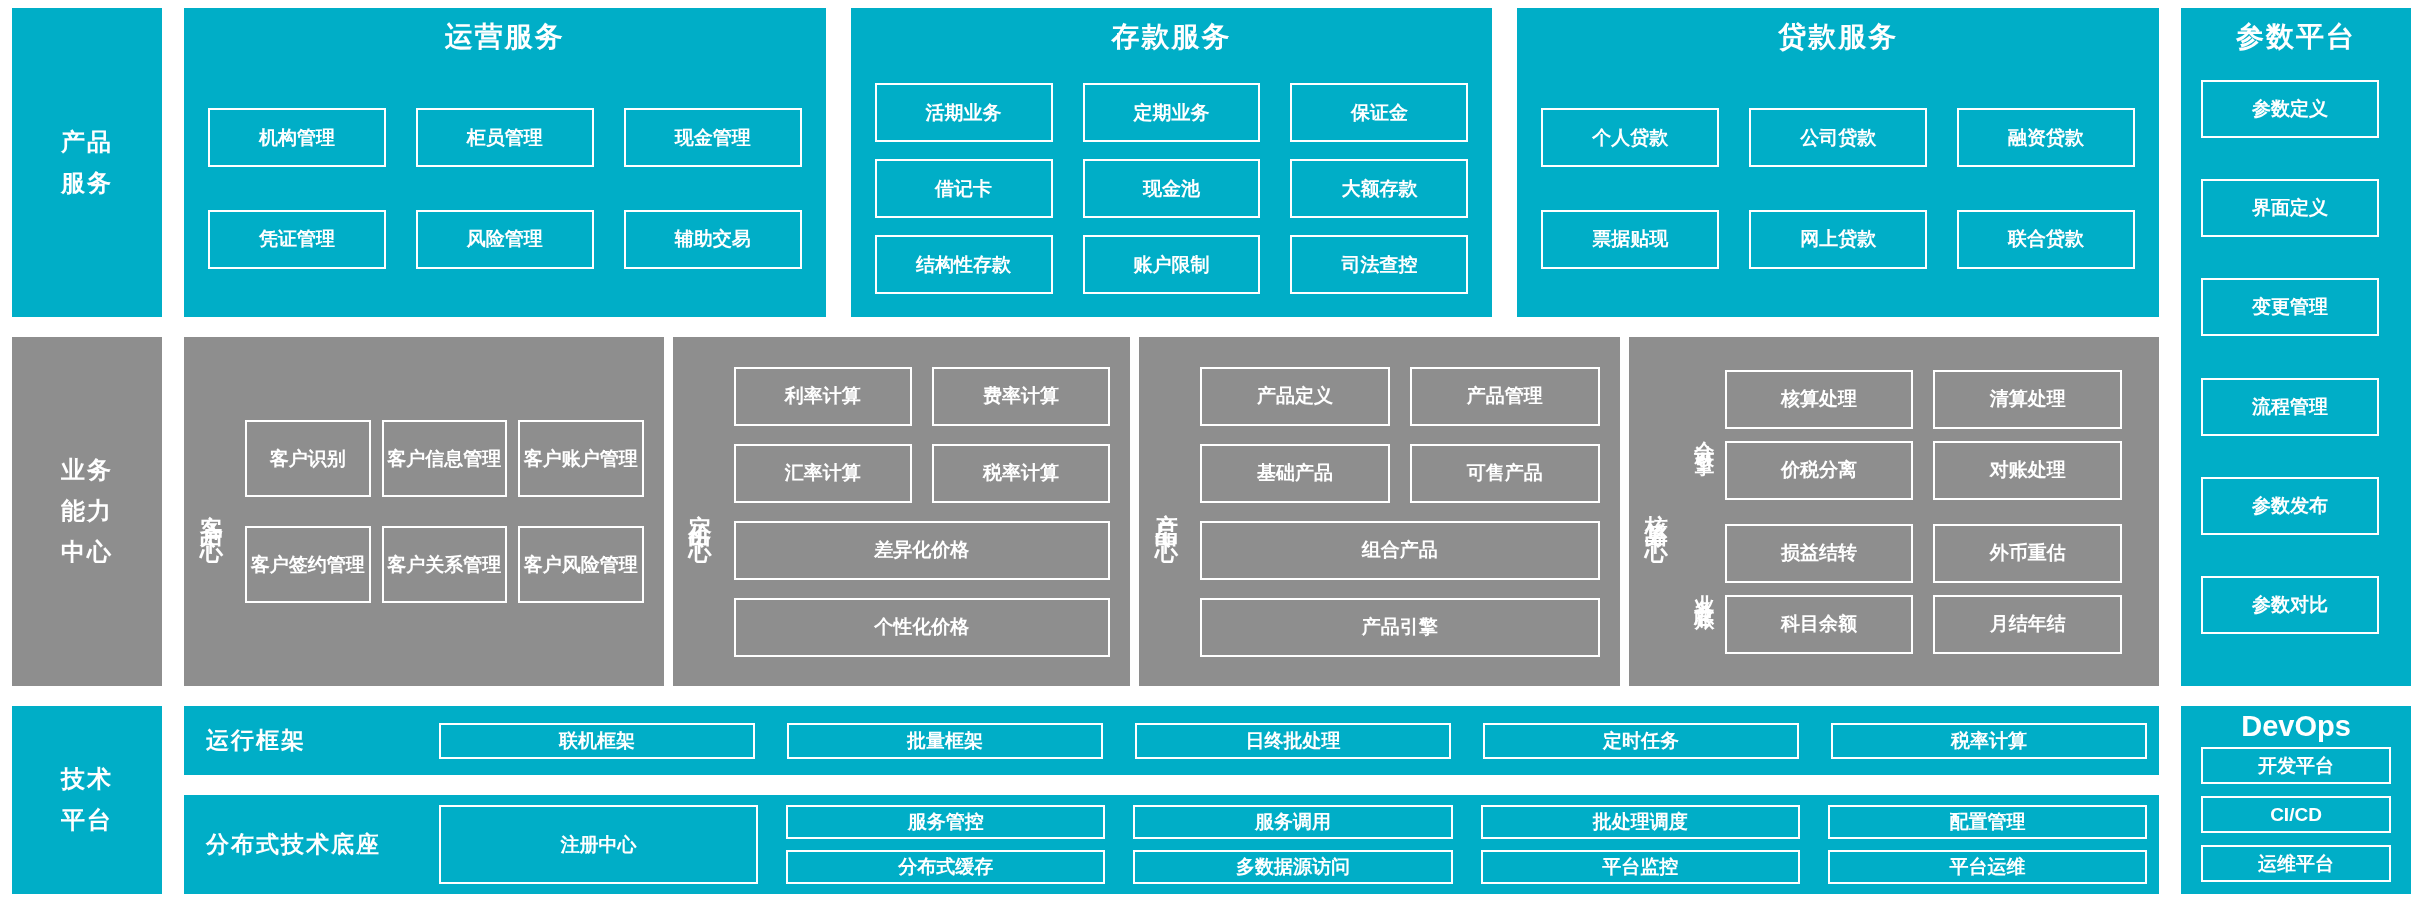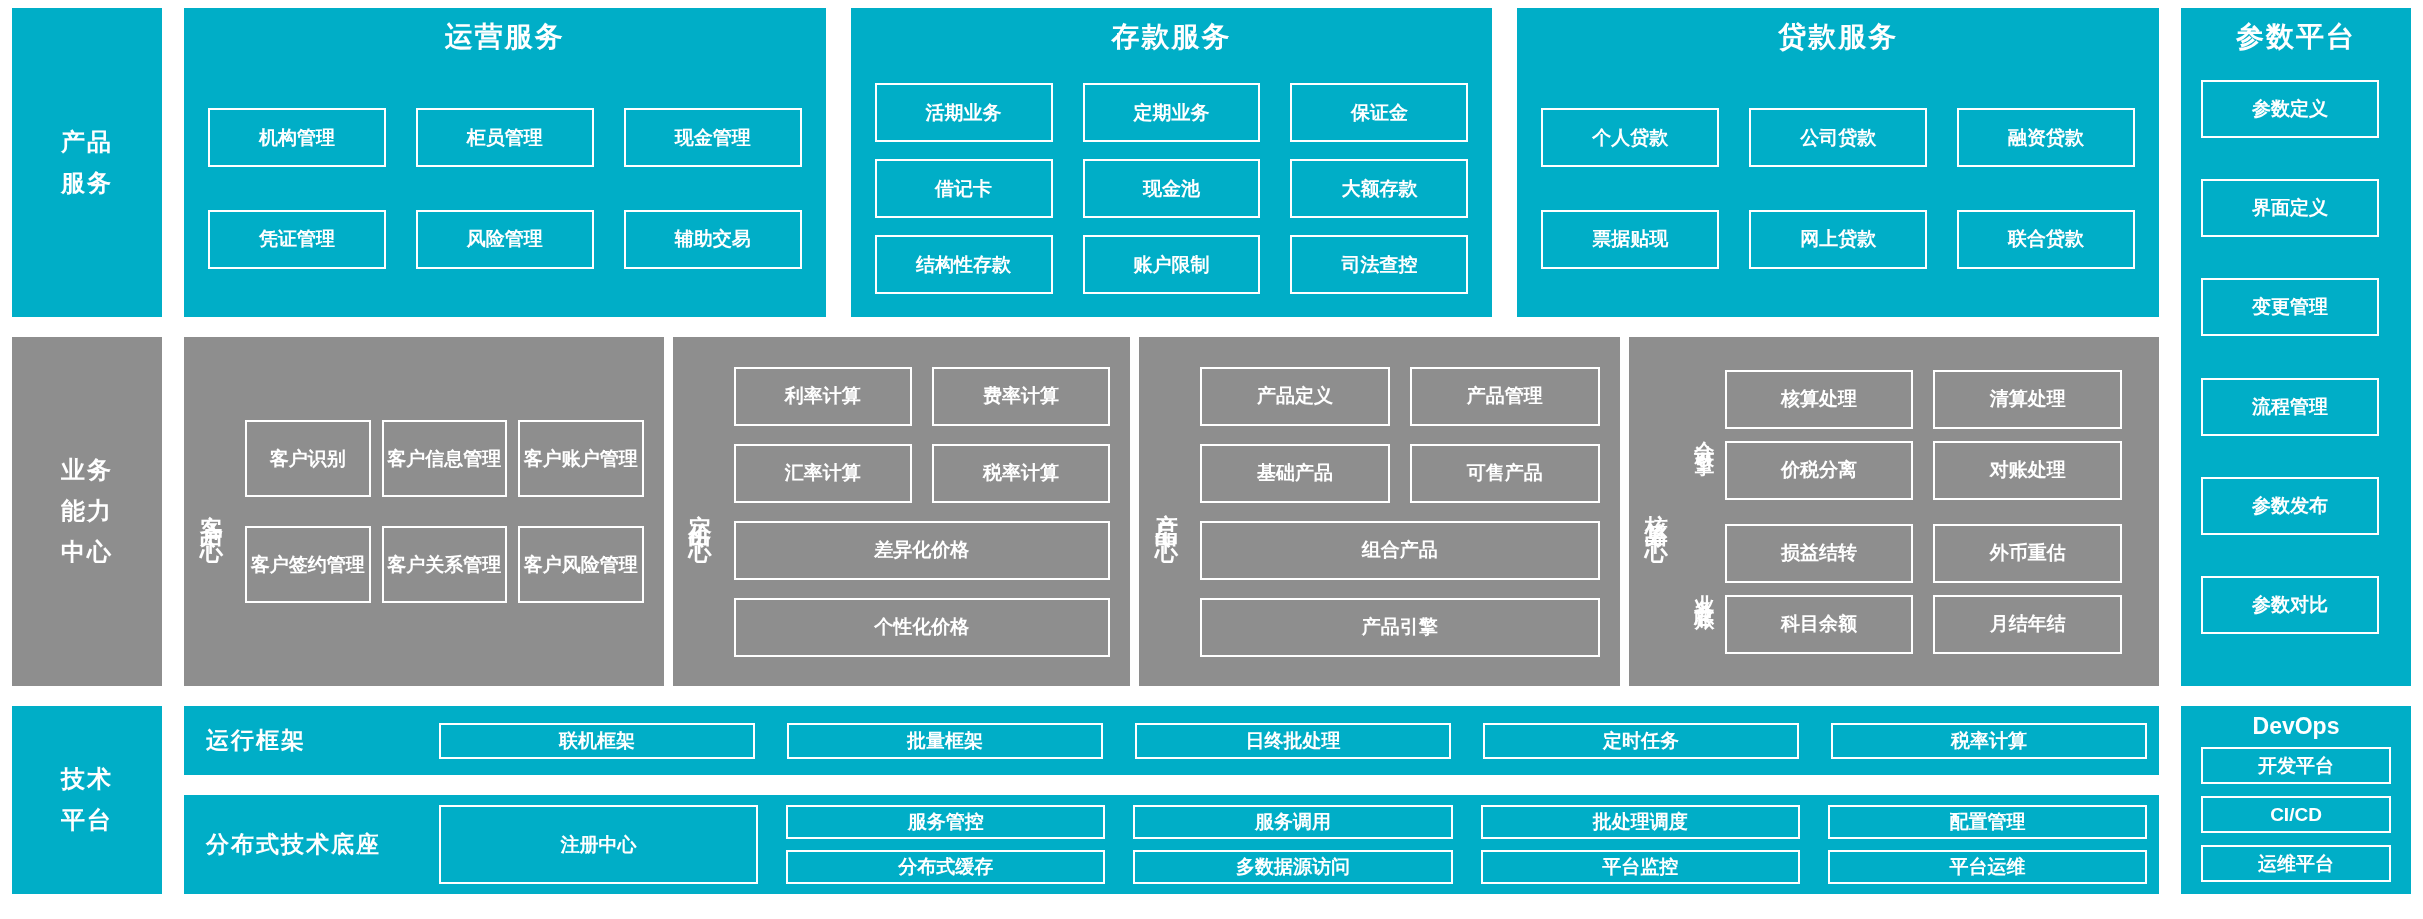--- a/index.html
+++ b/index.html
@@ -55,21 +55,21 @@
   .barblock{display:flex;align-items:center;color:#fff;padding:0 12px;box-sizing:border-box;}
   .r3block{grid-column:2;grid-row:3;}
   .r4block{grid-column:2;grid-row:4;}
   .bar-label{flex:0 0 243px;padding-left:10px;font-size:23px;font-weight:700;letter-spacing:2px;box-sizing:border-box;}
   .bar-items{flex:1;display:flex;gap:32px;}
   .bar-items .item{flex:1;height:36px;}
   .base-grid{flex:1;display:grid;grid-template-columns:repeat(5,1fr);grid-template-rows:34px 34px;gap:11px 28px;}
   .registry{grid-column:1;grid-row:1/3;}
   
   .devops{grid-column:3;grid-row:3/5;display:flex;flex-direction:column;color:#fff;}
-  .devops-title{height:44px;display:flex;align-items:center;justify-content:center;font-size:23px;font-weight:700;}
+  .devops-title{height:44px;display:flex;align-items:center;justify-content:center;font-size:29px;font-weight:700;}
   .devops-list{flex:1;display:flex;flex-direction:column;justify-content:flex-start;gap:12px;padding:0 20px 12px 20px;}
   .devops-list .item{height:37px;flex:0 0 auto;}
 </style>
 </head>
 <body>
 
 <div class="page">
   <div class="layout">
 
     <div class="rail teal rail-product">产品

